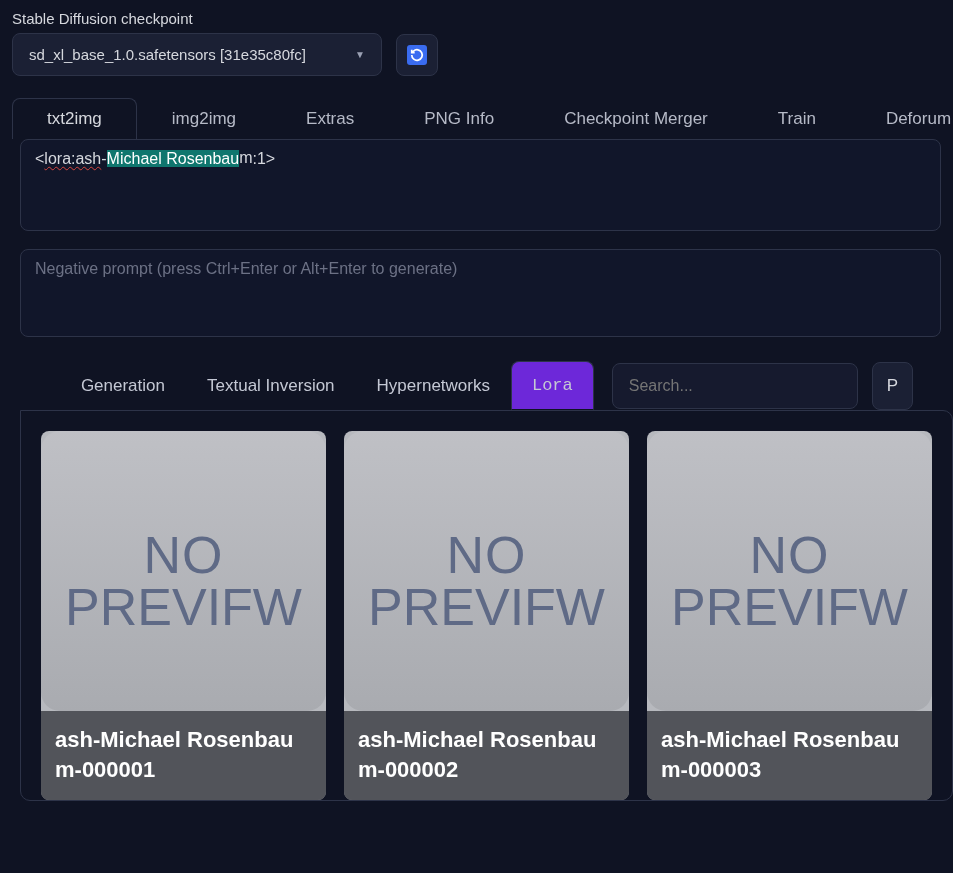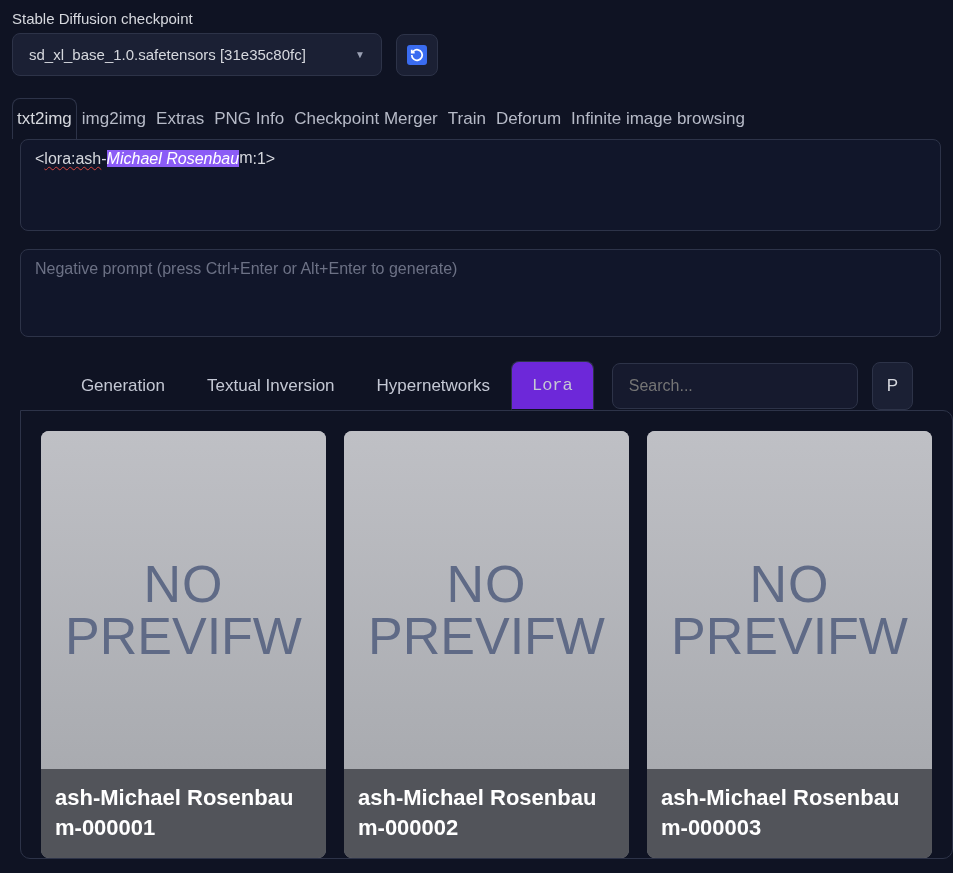--- a/index.html
+++ b/index.html
@@ -64,21 +64,21 @@
   font-size: 14px;
 }
 .main-tabs {
   display: flex;
   gap: 0;
   margin-top: 22px;
   margin-left: 12px;
   border-bottom: none;
 }
 .main-tab {
-  padding: 10px 4px;
+  padding: 10px 34px;
   color: #b6bac7;
   font-size: 17px;
   cursor: pointer;
   border: 1px solid transparent;
   border-bottom: none;
   border-radius: 8px 8px 0 0;
   white-space: nowrap;
 }
 .main-tab.active {
   background: #0f1323;
@@ -100,23 +100,22 @@
 .prompt-area.neg {
   margin-top: 18px;
   min-height: 88px;
 }
 .prompt-text .gray { color: #d6d8de; }
 .prompt-text .word-err {
   text-decoration: underline wavy #d6453f 1px;
   text-underline-offset: 2px;
 }
 .prompt-text .sel {
-  background: #8b5cf6;
+  background: #0f766e;
   color: #fff;
-  font-style: italic;
 }
 .caret-glyph {
   color: #d6d8de;
   position: relative;
   top: -1px;
 }
 .placeholder {
   color: #6c7185;
   font-size: 16px;
 }
@@ -177,27 +176,28 @@
   width: 290px;
   background: #b7b9be;
   border-radius: 8px;
   overflow: hidden;
   display: flex;
   flex-direction: column;
   cursor: pointer;
   position: relative;
 }
 .card-thumb {
-  height: 338px;
+  height: 280px;
   background: linear-gradient(#bfc0c5, #a9abb0);
   position: relative;
   display: flex;
   align-items: center;
   justify-content: center;
   flex-direction: column;
+  border-radius: 19px;
 }
 .no-preview {
   font-family: Impact, "Arial Black", sans-serif;
   color: #5f6a86;
   text-align: center;
   line-height: 1;
   letter-spacing: 1px;
   position: relative;
   top: 10px;
 }

